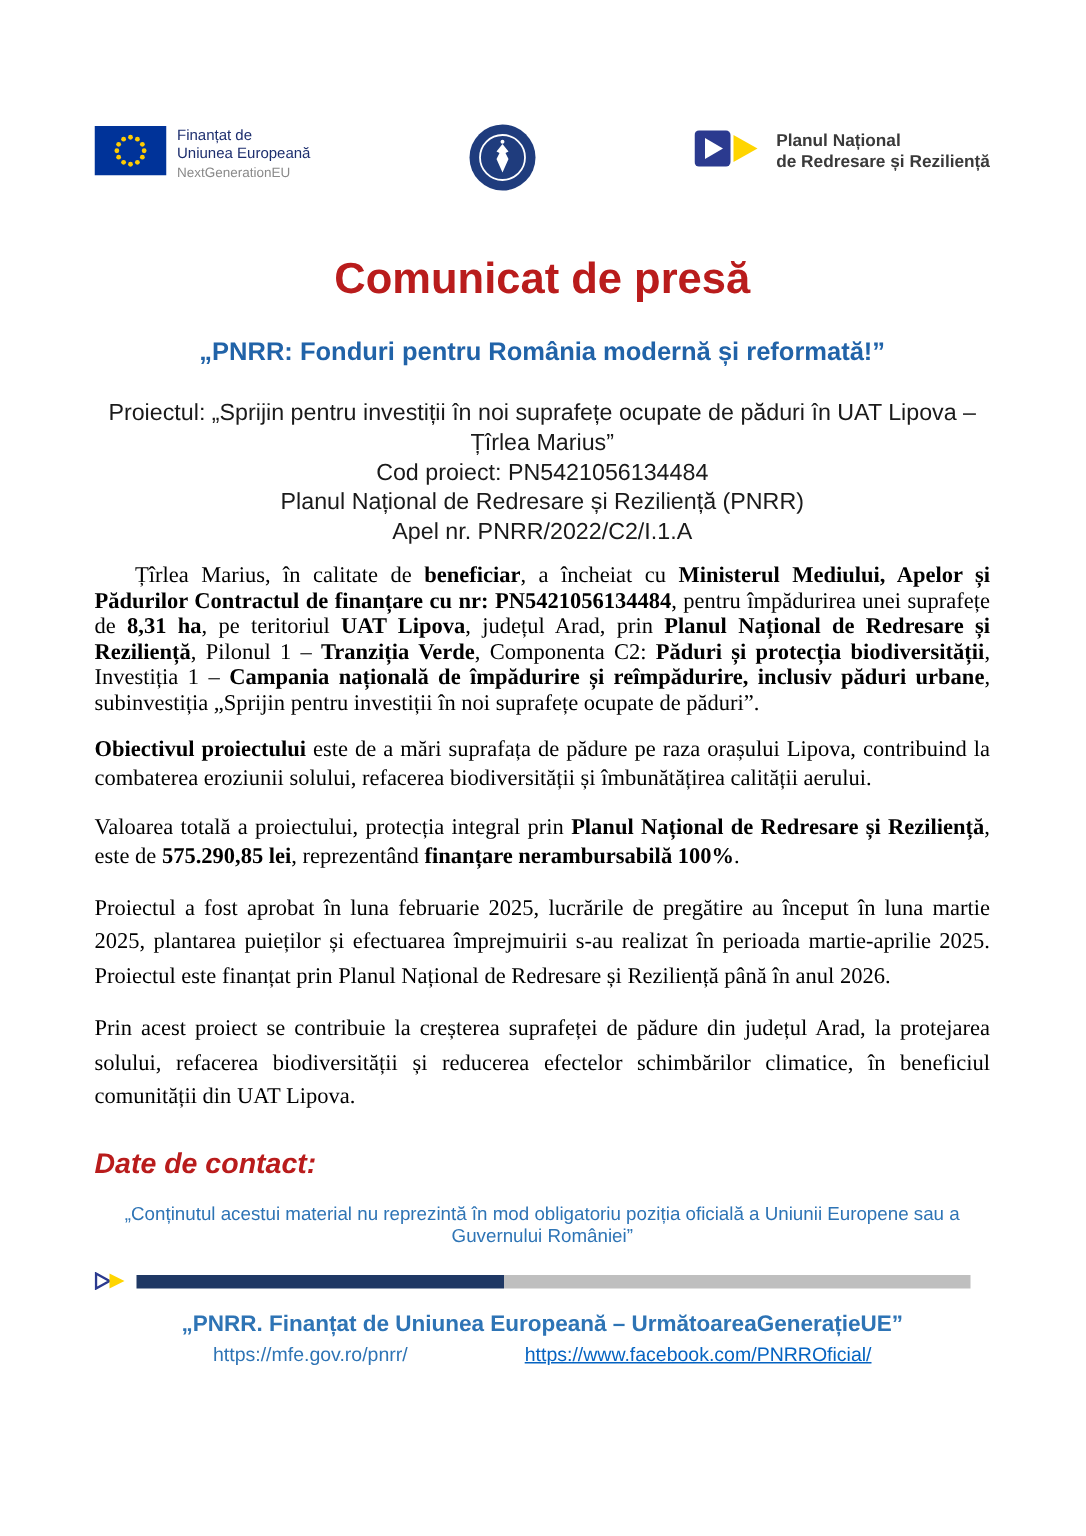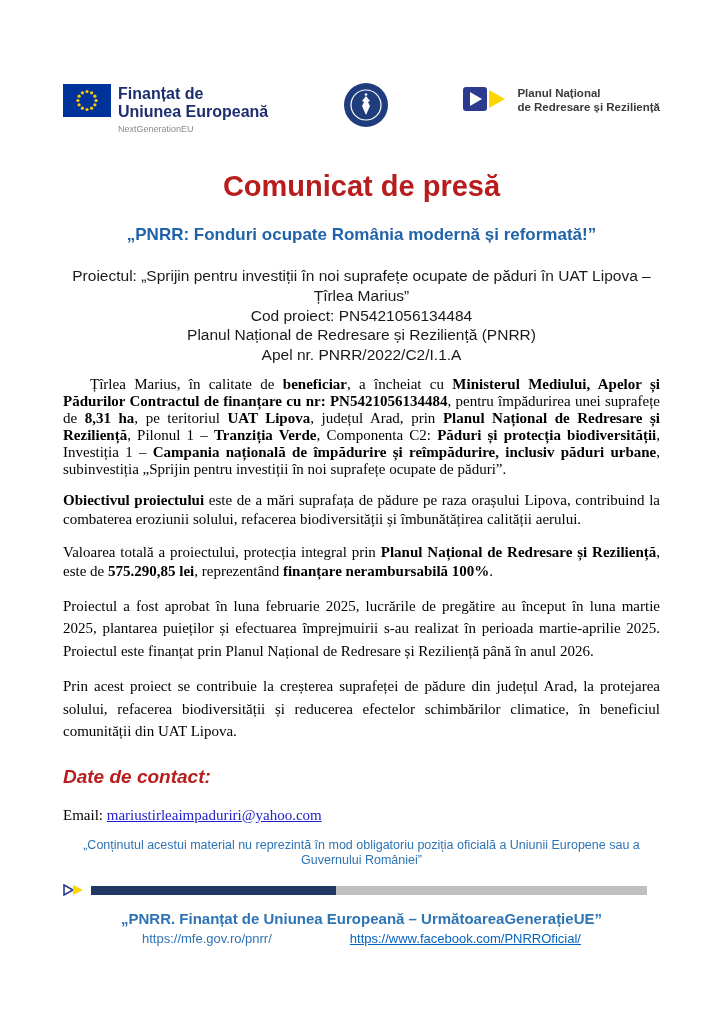--- a/index.html
+++ b/index.html
@@ -12,21 +12,21 @@
     color:#000000;
     overflow:hidden;
     box-sizing:border-box;
     padding:84px 64px 0 63px;
   }
   .b{font-weight:bold;}
   
   .logos{display:flex;align-items:flex-start;justify-content:space-between;height:52px;}
   .eu-logo{display:flex;gap:7px;align-items:flex-start;}
   .eu-text{font-family:"Liberation Sans",sans-serif;line-height:1.15;padding-top:1px;}
-  .eu-text .ln{font-size:16px;font-weight:bold;color:#1d2e6e;}
+  .eu-text .ln{font-size:10px;font-weight:normal;color:#1d2e6e;}
   .eu-text .ngeu{font-size:9px;color:#8a8a8a;margin-top:2px;}
   .gov-seal{margin-top:-2px;}
   .pnrr-logo{display:flex;gap:8px;align-items:center;margin-top:2px;}
   .pnrr-text{font-family:"Liberation Sans",sans-serif;font-size:11.5px;line-height:1.2;color:#3a3a3a;font-weight:bold;}
   
   .title{
     font-family:"Liberation Sans",sans-serif;
     font-size:29px;font-weight:bold;color:#b91c1c;
     text-align:center;margin:34px 0 0 0;
   }
@@ -136,40 +136,37 @@
         </svg>
       </span>
       <span class="pnrr-text">
         <span style="display:block">Planul Național</span>
         <span style="display:block">de Redresare și Reziliență</span>
       </span>
     </div>
   </header>
 
   <h1 class="title">Comunicat de presă</h1>
-  <h2 class="subtitle">„PNRR: Fonduri ocupate România modernă și reformată!”</h2>
+  <h2 class="subtitle">„PNRR: Fonduri pentru România modernă și reformată!”</h2>
 
   <div class="project-block">
     <div>Proiectul: „Sprijin pentru investiții în noi suprafețe ocupate de păduri în UAT Lipova –</div>
     <div>Țîrlea Marius”</div>
     <div>Cod proiect: PN5421056134484</div>
     <div>Planul Național de Redresare și Reziliență (PNRR)</div>
     <div>Apel nr. PNRR/2022/C2/I.1.A</div>
   </div>
 
   <p class="para p1"><span>Țîrlea Marius, în calitate de </span><span class="b">beneficiar</span><span>, a încheiat cu </span><span class="b">Ministerul Mediului, Apelor și Pădurilor Contractul de finanțare cu nr:  PN5421056134484</span><span>, pentru împădurirea unei suprafețe de </span><span class="b">8,31 ha</span><span>, pe teritoriul </span><span class="b">UAT Lipova</span><span>, județul Arad, prin </span><span class="b">Planul Național de Redresare și Reziliență</span><span>, Pilonul 1 – </span><span class="b">Tranziția Verde</span><span>, Componenta C2: </span><span class="b">Păduri și protecția biodiversității</span><span>, Investiția 1 – </span><span class="b">Campania națională de împădurire și reîmpădurire, inclusiv păduri urbane</span><span>, subinvestiția „Sprijin pentru investiții în noi suprafețe ocupate de păduri”.</span></p>
   <p class="para p2"><span class="b">Obiectivul proiectului</span><span> este de a mări suprafața de pădure pe raza orașului Lipova, contribuind la combaterea eroziunii solului, refacerea biodiversității și îmbunătățirea calității aerului.</span></p>
   <p class="para p3"><span>Valoarea totală a proiectului, protecția integral prin </span><span class="b">Planul Național de Redresare și Reziliență</span><span>, este de </span><span class="b">575.290,85 lei</span><span>, reprezentând </span><span class="b">finanțare nerambursabilă 100%</span><span>.</span></p>
   <p class="para p4"><span>Proiectul a fost aprobat în luna februarie 2025, lucrările de pregătire au început în luna martie 2025, plantarea puieților și efectuarea împrejmuirii s-au realizat în perioada martie-aprilie 2025.  Proiectul este finanțat prin Planul Național de Redresare și Reziliență până în anul 2026.</span></p>
   <p class="para p5"><span>Prin acest proiect se contribuie la creșterea suprafeței de pădure din județul Arad, la protejarea solului, refacerea biodiversității și reducerea efectelor schimbărilor climatice, în beneficiul comunității din UAT Lipova.</span></p>
 
   <div class="contact-heading">Date de contact:</div>
-  <div class="email-line">
-    <span>Email: </span><a href="#" class="email-link">mariustirleaimpaduriri@yahoo.com</a>
-  </div>
 
   <div class="disclaimer">„Conținutul acestui material nu reprezintă în mod obligatoriu poziția oficială a Uniunii Europene sau a Guvernului României”</div>
 
   <div class="bar-row">
     <span class="bar-arrows">
       <svg width="26" height="12" viewBox="0 0 26 12">
         <path d="M1 1 L10 6 L1 11 Z" fill="none" stroke="#2b3a8f" stroke-width="1.6"></path>
         <path d="M10 1 L20 6 L10 11 Z" fill="#ffd500"></path>
       </svg>
     </span>

